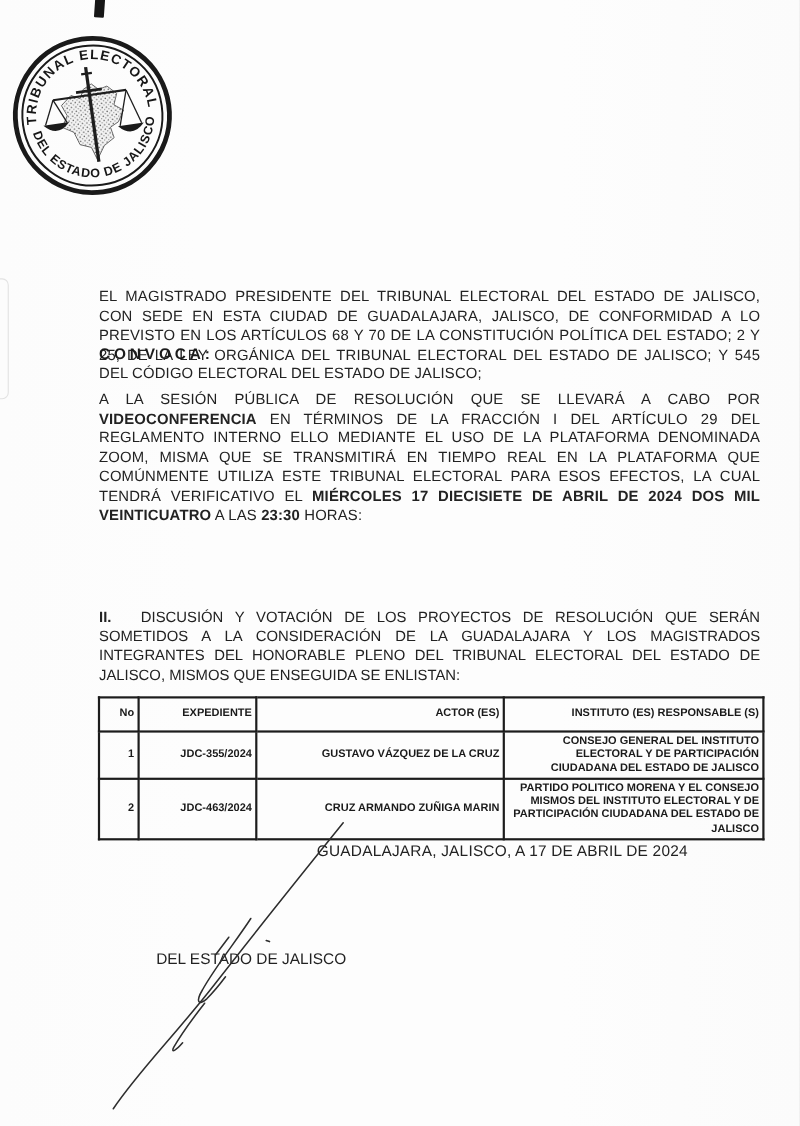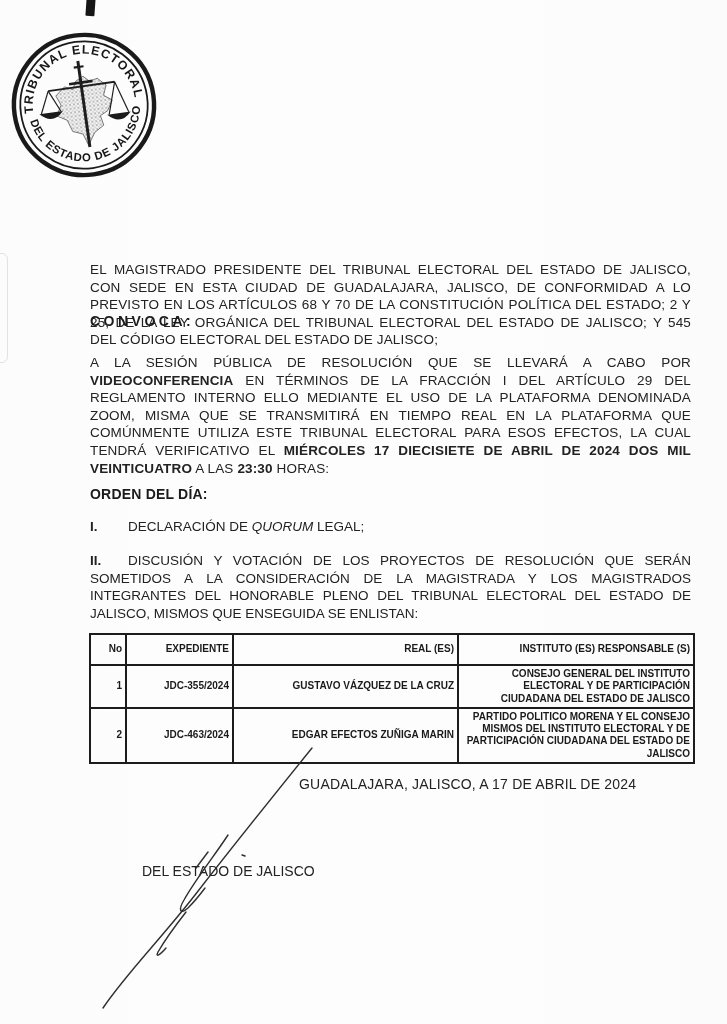--- a/index.html
+++ b/index.html
@@ -45,21 +45,21 @@
     border-collapse:collapse;table-layout:fixed;
     font-size:10px;font-weight:700;line-height:12.3px;color:#1a1a1a;
   }
   table.cases th,table.cases td{
     border:2px solid #1c1c1c;
     text-align:right;vertical-align:middle;
     padding:2px 3px;
   }
   table.cases th{height:25px;}
   col.c-no{width:36px;} col.c-exp{width:107px;} col.c-act{width:225px;} col.c-aut{width:236px;}
-  .dateline{left:283px;top:760px;margin:16px;font-size:14px;letter-spacing:.2px;color:#222;white-space:nowrap;}
+  .dateline{left:283px;top:760px;margin:5px;font-size:14px;letter-spacing:.2px;color:#222;white-space:nowrap;}
   .sig-block{left:88px;top:862px;width:360px;font-size:14px;line-height:18px;color:#222;}
   .sig-name{margin:0;font-weight:700;letter-spacing:.2px;}
   .sig-t1{margin:0;padding-left:7px;}
   .sig-t2{margin:0;padding-left:54px;}
   .signature-stroke{left:80px;top:740px;width:245px;height:280px;pointer-events:none;}
 </style>
 </head>
 <body>
 
 <div class="page">
@@ -104,52 +104,50 @@
       <textPath href="#arcBot" startOffset="50%" text-anchor="middle">DEL ESTADO DE JALISCO</textPath>
     </text>
   </svg>
 
   <p class="abs para intro">EL MAGISTRADO PRESIDENTE DEL TRIBUNAL ELECTORAL DEL ESTADO DE JALISCO, CON SEDE EN ESTA CIUDAD DE GUADALAJARA, JALISCO, DE CONFORMIDAD A LO PREVISTO EN LOS ARTÍCULOS 68 Y 70 DE LA CONSTITUCIÓN POLÍTICA DEL ESTADO; 2 Y 25, DE LA LEY ORGÁNICA DEL TRIBUNAL ELECTORAL DEL ESTADO DE JALISCO; Y 545 DEL CÓDIGO ELECTORAL DEL ESTADO DE JALISCO;</p>
 
   <div class="abs heading convoca">CONVOCA:</div>
 
   <p class="abs para session"><span>A LA SESIÓN PÚBLICA DE RESOLUCIÓN QUE SE LLEVARÁ A CABO POR </span><span class="b">VIDEOCONFERENCIA</span><span> EN TÉRMINOS DE LA FRACCIÓN I DEL ARTÍCULO 29 DEL REGLAMENTO INTERNO ELLO MEDIANTE EL USO DE LA PLATAFORMA DENOMINADA ZOOM, MISMA QUE SE TRANSMITIRÁ EN TIEMPO REAL EN LA PLATAFORMA QUE COMÚNMENTE UTILIZA ESTE TRIBUNAL ELECTORAL PARA ESOS EFECTOS, LA CUAL TENDRÁ VERIFICATIVO EL </span><span class="b">MIÉRCOLES 17 DIECISIETE DE ABRIL DE 2024 DOS MIL VEINTICUATRO</span><span> A LAS </span><span class="b">23:30</span><span> HORAS:</span></p>
 
-  <div class="abs heading orden">ORDEN DEL DÍA:</div>
 
-  <p class="abs item item-1"><span class="numeral">I.</span><span><span>DECLARACIÓN DE </span><span class="i">QUORUM</span><span> LEGAL;</span></span></p>
 
-  <p class="abs item item-2"><span class="numeral">II.</span><span><span>DISCUSIÓN Y VOTACIÓN DE LOS PROYECTOS DE RESOLUCIÓN QUE SERÁN SOMETIDOS A LA CONSIDERACIÓN DE LA MAGISTRADA Y LOS MAGISTRADOS INTEGRANTES DEL HONORABLE PLENO DEL TRIBUNAL ELECTORAL DEL ESTADO DE JALISCO, MISMOS QUE ENSEGUIDA SE ENLISTAN:</span></span></p>
+  <p class="abs item item-2"><span class="numeral">II.</span><span><span>DISCUSIÓN Y VOTACIÓN DE LOS PROYECTOS DE RESOLUCIÓN QUE SERÁN SOMETIDOS A LA CONSIDERACIÓN DE LA GUADALAJARA Y LOS MAGISTRADOS INTEGRANTES DEL HONORABLE PLENO DEL TRIBUNAL ELECTORAL DEL ESTADO DE JALISCO, MISMOS QUE ENSEGUIDA SE ENLISTAN:</span></span></p>
 
   <table class="cases">
     <colgroup>
       <col class="c-no">
         <col class="c-exp">
         <col class="c-act">
         <col class="c-aut">
     </colgroup>
     <thead>
       <tr>
         <th>No</th>
         <th>EXPEDIENTE</th>
-        <th>REAL (ES)</th>
+        <th>ACTOR (ES)</th>
         <th>INSTITUTO (ES) RESPONSABLE (S)</th>
       </tr>
     </thead>
     <tbody>
         <tr>
           <td>1</td>
           <td>JDC-355/2024</td>
           <td>GUSTAVO VÁZQUEZ DE LA CRUZ</td>
           <td>CONSEJO GENERAL DEL INSTITUTO ELECTORAL Y DE PARTICIPACIÓN CIUDADANA DEL ESTADO DE JALISCO</td>
         </tr>
         <tr>
           <td>2</td>
           <td>JDC-463/2024</td>
-          <td>EDGAR EFECTOS ZUÑIGA MARIN</td>
+          <td>CRUZ ARMANDO ZUÑIGA MARIN</td>
           <td>PARTIDO POLITICO MORENA Y EL CONSEJO MISMOS DEL INSTITUTO ELECTORAL Y DE PARTICIPACIÓN CIUDADANA DEL ESTADO DE JALISCO</td>
         </tr>
       </tbody>
   </table>
 
   <p class="abs dateline">GUADALAJARA, JALISCO, A 17 DE ABRIL DE 2024</p>
 
   <div class="abs sig-block">
     <p class="sig-t2">DEL ESTADO DE JALISCO</p>
   </div>

